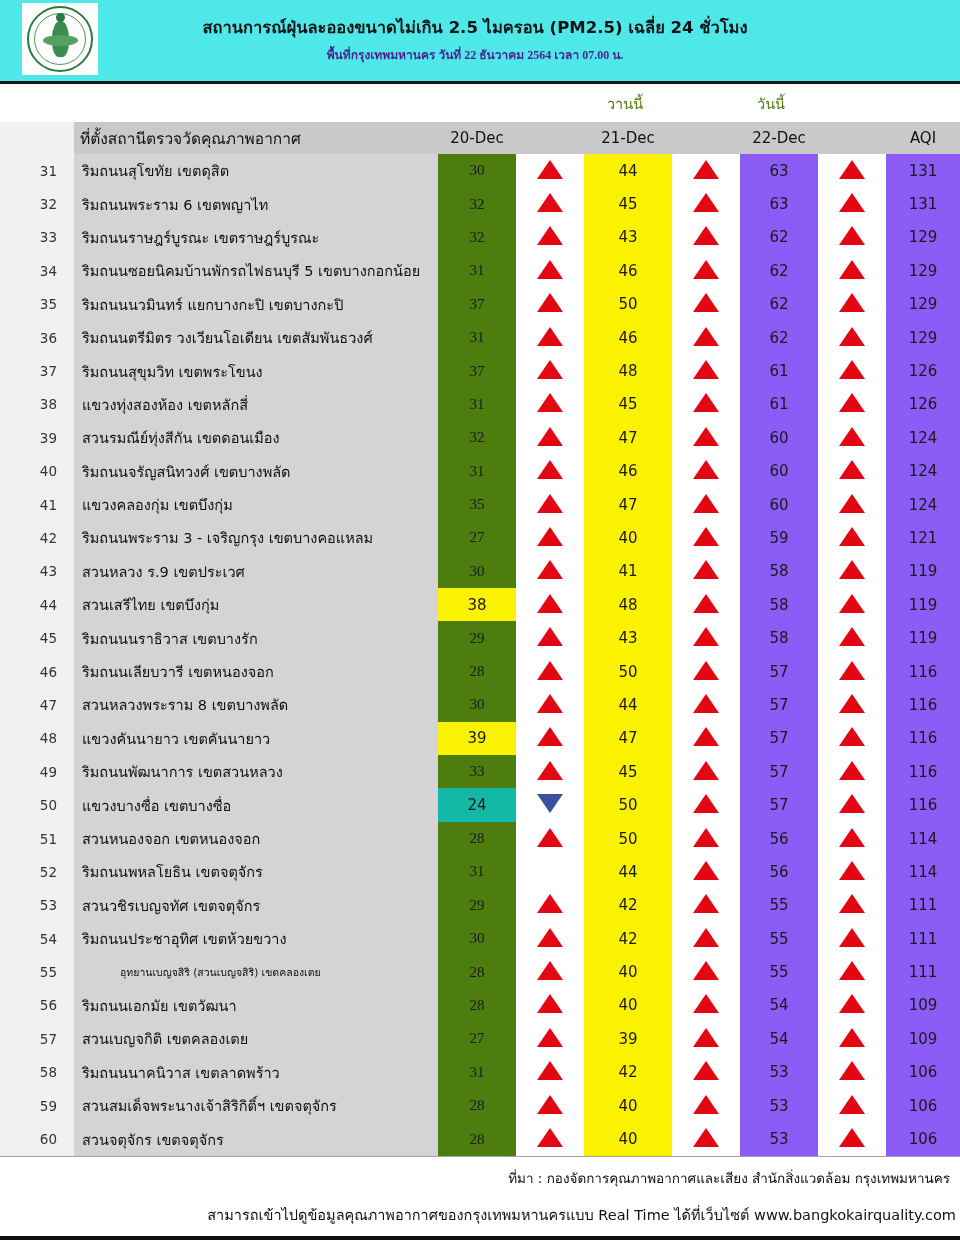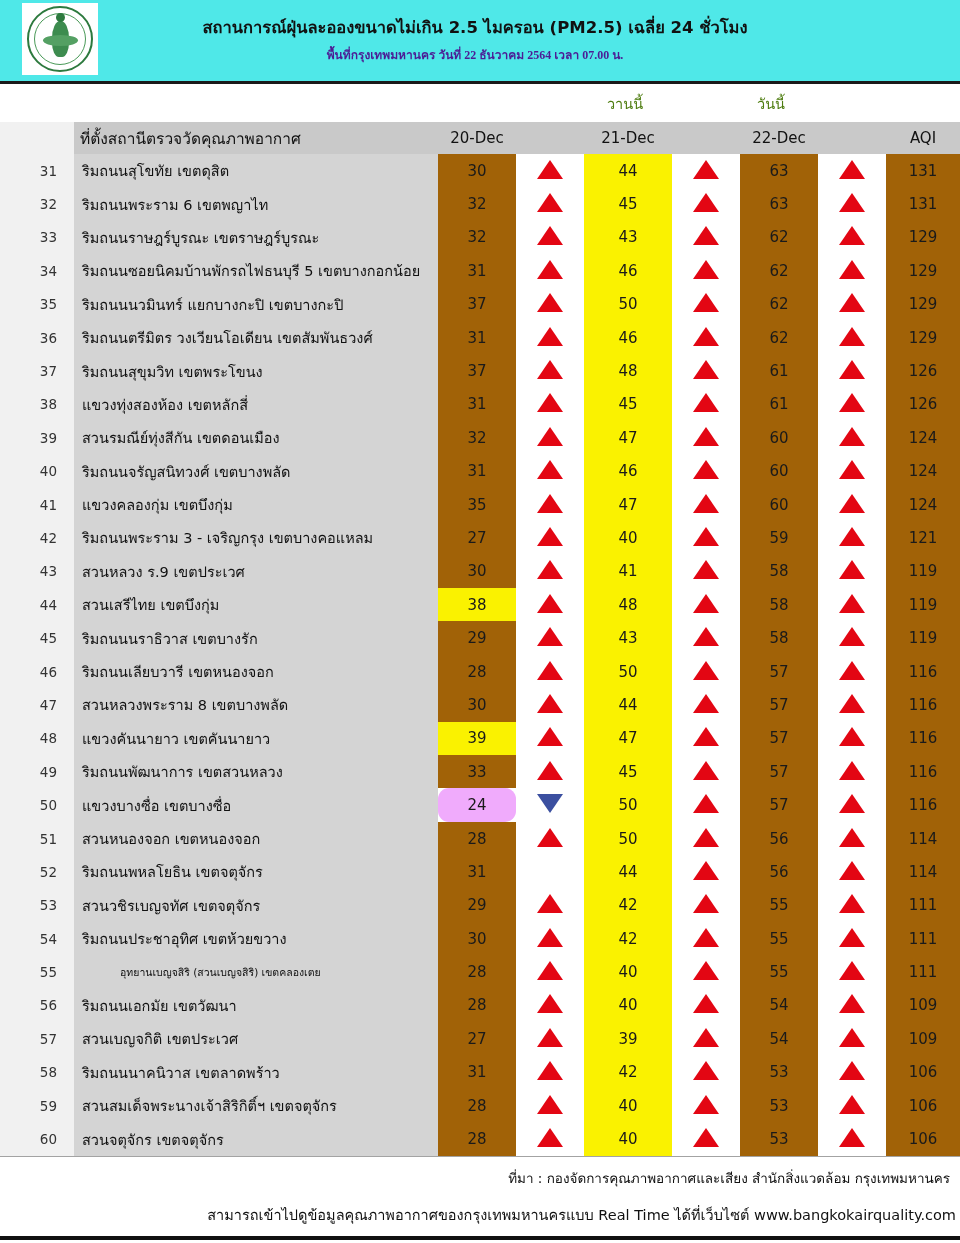--- a/index.html
+++ b/index.html
@@ -169,24 +169,24 @@
     text-align: center;
     font-size: 15px;
     color: #1a1a1a;
   }
   td.arrow {
     background: #ffffff;
     text-align: center;
   }
 
   
-  .bg-green  { background: #a16207; }
+  .bg-green  { background: #4d7c0f; font-family: Liberation Serif, serif; }
   .bg-yellow { background: #FAF200; }
-  .bg-orange { background: #a16207; }
-  .bg-blue   { background: #f0abfc; border-radius: 11px; }
+  .bg-orange { background: #8b5cf6; }
+  .bg-blue   { background: #14b8a6; }
 
   
   .tri {
     display: inline-block;
     width: 0; height: 0;
   }
   .tri.up {
     border-left: 13px solid transparent;
     border-right: 13px solid transparent;
     border-bottom: 19px solid #E30613;
@@ -555,21 +555,21 @@
         <td class="val bg-green">28</td>
         <td class="arrow"><span class="tri up"></span></td>
         <td class="val bg-yellow">40</td>
         <td class="arrow"><span class="tri up"></span></td>
         <td class="val bg-orange">54</td>
         <td class="arrow"><span class="tri up"></span></td>
         <td class="val bg-orange">109</td>
       </tr>
       <tr>
         <td class="num">57</td>
-        <td class="name">สวนเบญจกิติ  เขตประเวศ</td>
+        <td class="name">สวนเบญจกิติ  เขตคลองเตย</td>
         <td class="val bg-green">27</td>
         <td class="arrow"><span class="tri up"></span></td>
         <td class="val bg-yellow">39</td>
         <td class="arrow"><span class="tri up"></span></td>
         <td class="val bg-orange">54</td>
         <td class="arrow"><span class="tri up"></span></td>
         <td class="val bg-orange">109</td>
       </tr>
       <tr>
         <td class="num">58</td>

